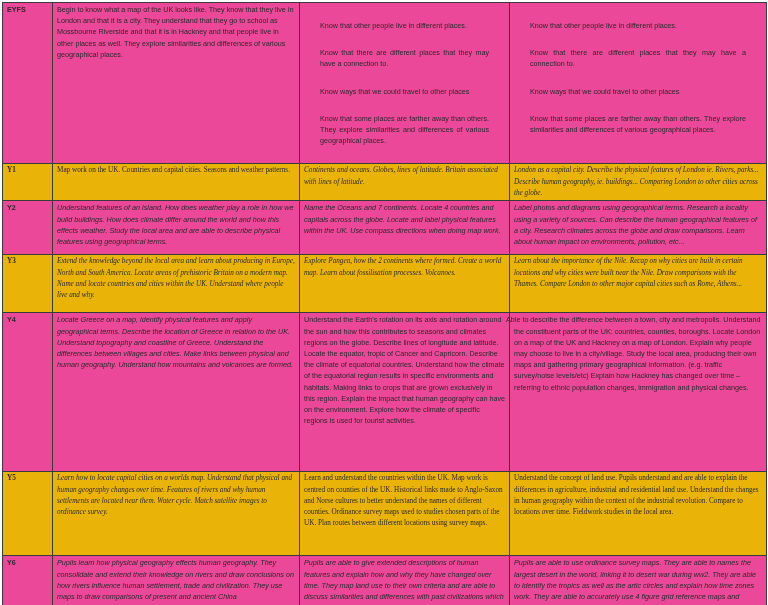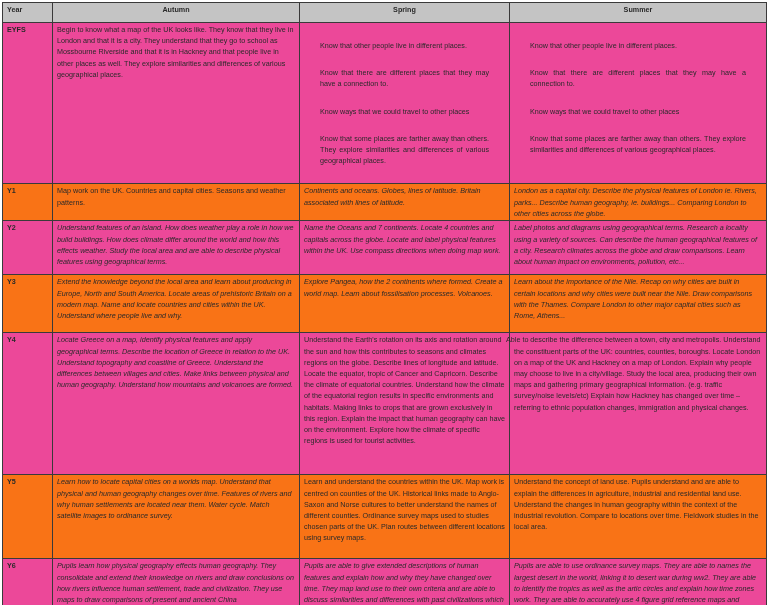--- a/index.html
+++ b/index.html
@@ -15,45 +15,39 @@
   th.col-head {
     background:#c4c4c4; height:17px; font-size:13.5px; font-weight:bold;
     text-align:center; vertical-align:middle; color:#111; padding:0;
   }
   th.year-head {
     background:#c4c4c4; font-size:7.5px; font-weight:bold; text-align:left;
     vertical-align:top; color:#222; padding:2px 3px;
   }
   td.year-cell { font-weight:bold; font-size:7.2px; padding:3px 3px; color:#222; }
   tr.teal td { background:#ec4899; }
-  tr.grey td { background:#f97316; }
+  tr.grey td { background:#eab308;font-family:Liberation Serif, serif; }
   .c { text-align:left; }
   .j { text-align:justify; }
   .l { text-align:left; }
   .i { font-style:italic; }
   .indent { padding-left:10px; text-indent:-8px; }
   .sp { margin:16px; }
 </style>
 </head>
 <body>
 
 <table class="curriculum">
   <colgroup>
     <col style="width:50px">
     <col style="width:247px">
     <col style="width:210px">
     <col style="width:257px">
   </colgroup>
   <tbody>
-      <tr>
-    <th class="year-head">Year</th>
-    <th class="col-head">Autumn</th>
-    <th class="col-head">Spring</th>
-    <th class="col-head">Summer</th>
-  </tr>
 
   <tr class="teal" style="height:120px">
     <td class="year-cell">EYFS</td>
     <td class="c">Begin to know what a map of the UK looks like.  They know that they live in London and that it is a city.  They understand that they go to school as Mossbourne Riverside and that it is in Hackney and that people live in other places as well.  They explore similarities and differences of various geographical places.</td>
     <td class="j">
       <p class="sp">Know that other people live in different places.</p>
       <p class="sp">Know that there are different places that they may have a connection to.</p>
       <p class="sp">Know ways that we could travel to other places</p>
       <p class="sp">Know that some places are farther away than others. They explore similarities and differences of various geographical places.</p>
     </td>
@@ -79,21 +73,21 @@
     <td class="c i">Label photos and diagrams using geographical terms.  Research a locality using a variety of sources.  Can describe the human geographical features of a city.  Research climates across the globe and draw comparisons.  Learn about human impact on environments, pollution, etc...</td>
   </tr>
 
   <tr class="grey" style="height:58px">
     <td class="year-cell">Y3</td>
     <td class="c i">Extend the knowledge beyond the local area and learn about producing in Europe, North and South America.  Locate areas of prehistoric Britain on a modern map.  Name and locate countries and cities within the UK.  Understand where people live and why.</td>
     <td class="c i">Explore Pangea, how the 2 continents where formed.  Create a world map.  Learn about fossilisation processes.  Volcanoes.</td>
     <td class="c i">Learn about the importance of the Nile.  Recap on why cities are built in certain locations and why cities were built near the Nile.  Draw comparisons with the Thames.  Compare London to other major capital cities such as Rome, Athens...</td>
   </tr>
 
-  <tr class="teal" style="height:142px">
+  <tr class="teal" style="height:159px">
     <td class="year-cell">Y4</td>
     <td class="c i">Locate Greece on a map, identify physical features and apply geographical terms.  Describe the location of Greece in relation to the UK.  Understand topography and coastline of Greece.  Understand the differences between villages and cities.  Make links between physical and human geography.  Understand how mountains and volcanoes are formed.</td>
     <td class="l">Understand the Earth's rotation on its axis and rotation around the sun and how this contributes to seasons and climates regions on the globe.  Describe lines of longitude and latitude. Locate the equator, tropic of Cancer and Capricorn.  Describe the climate of equatorial countries.  Understand how the climate of the equatorial region results in specific environments and habitats. Making links to crops that are grown exclusively in this region.  Explain the impact that human geography can have on the environment. Explore how the climate of specific regions is used for tourist activities.</td>
     <td class="l indent">Able to describe the difference between a town, city and metropolis.  Understand the constituent parts of the UK: countries, counties, boroughs.  Locate London on a map of the UK and Hackney on a map of London.  Explain why people may choose to live in a city/village.  Study the local area, producing their own maps and gathering primary geographical information. (e.g. traffic survey/noise levels/etc) Explain how Hackney has changed over time – referring to ethnic population changes, immigration and physical changes.</td>
   </tr>
 
   <tr class="grey" style="height:84px">
     <td class="year-cell">Y5</td>
     <td class="c i">Learn how to locate capital cities on a worlds map.  Understand that physical and human geography changes over time.  Features of rivers and why human settlements are located near them.  Water cycle.  Match satellite images to ordinance survey.</td>
     <td class="c">Learn and understand the countries within the UK.  Map work is centred on counties of the UK.  Historical links made to Anglo-Saxon and Norse cultures to better understand the names of different counties.  Ordinance survey maps used to studies chosen parts of the UK.  Plan routes between different locations using survey maps.</td>

